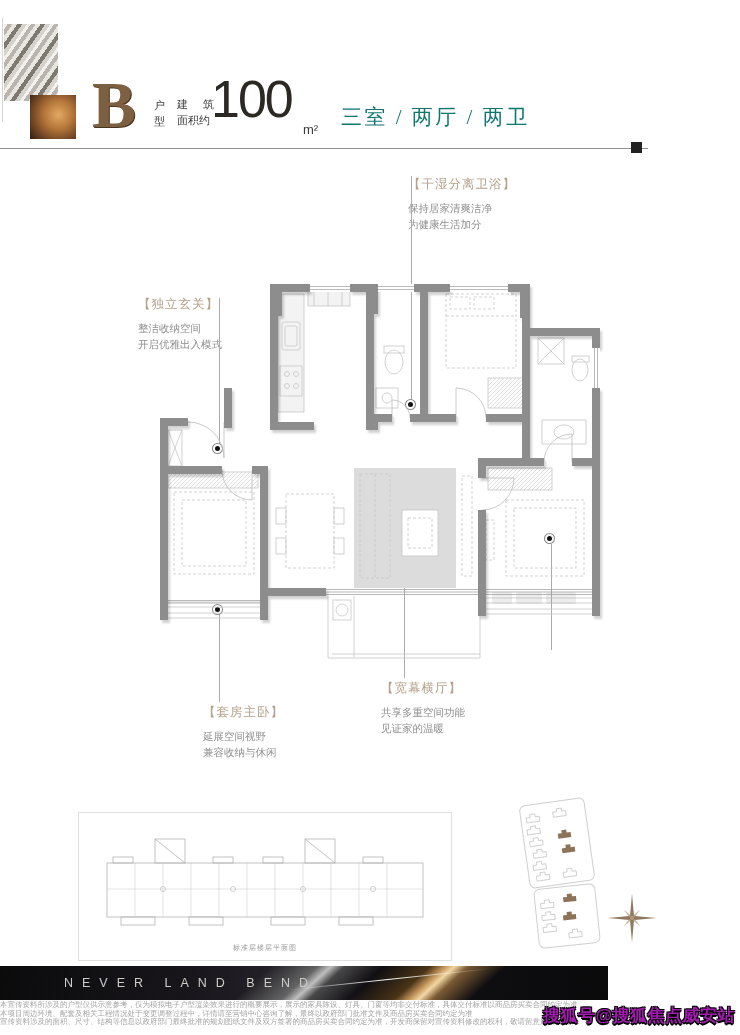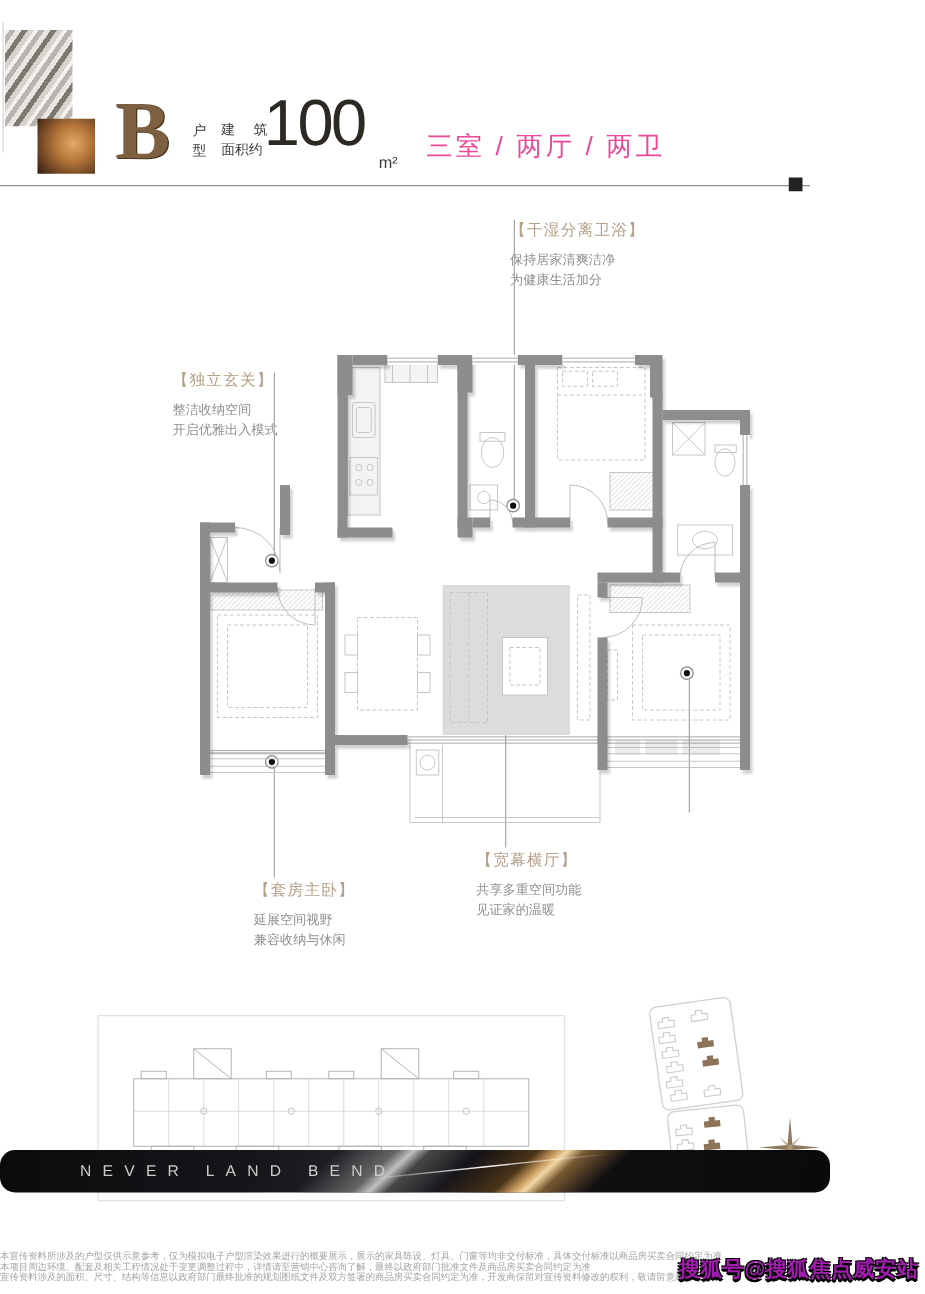--- a/index.html
+++ b/index.html
@@ -16,21 +16,21 @@
 
   
   .type-letter{position:absolute;left:92px;top:72px;font-family:"Liberation Serif",serif;
         font-size:66px;line-height:66px;font-weight:600;color:#7d5f42;text-shadow:1px 1px 0 #4a361f;}
   .hdr-small{position:absolute;font-size:11px;line-height:16px;color:#3c3c3c;}
   .hdr-small .r1{letter-spacing:6px;display:block;}
   .hdr-small .r2{letter-spacing:0;display:block;}
   .area-value{position:absolute;left:211px;top:64px;font-family:Liberation Sans, sans-serif;
         font-size:52px;line-height:70px;font-weight:500;letter-spacing:-2px;color:#2c2824;}
   .area-unit{position:absolute;left:303px;top:122px;font-size:13px;color:#3a3a3a;text-align:right;}
-  .rooms{position:absolute;left:341px;top:103px;font-size:21px;letter-spacing:2.5px;color:#ec4899;font-weight:500;}
+  .rooms{position:absolute;left:341px;top:103px;font-size:21px;letter-spacing:2.5px;color:#0f766e;font-weight:500;font-family:Liberation Serif, serif;}
   .hdr-rule{position:absolute;left:0;top:148px;width:648px;height:1px;background:#8f8f8f;}
   .hdr-cap{position:absolute;left:631px;top:142px;width:11px;height:11px;background:#222;}
 
   
   .ann{position:absolute;}
   .ann-title{font-size:12.5px;letter-spacing:1px;color:#b5a088;margin:0 0 8px 0;}
   .ann-body{font-size:10.5px;line-height:15.5px;color:#8f8f8f;}
 
   
   .leader{position:absolute;width:1px;background:#ababab;}
@@ -42,22 +42,22 @@
        border:1px solid #e0e0e0;background:#fff;}
   .keyplan-caption{position:absolute;left:0;bottom:7px;width:100%;text-align:center;
        font-size:7px;letter-spacing:1px;color:#9a9a9a;}
 
   
   .site-card{position:absolute;border:1px solid #cfcfcf;border-radius:6px;background:#fff;}
   .card1{left:524px;top:801px;width:64px;height:82px;transform:rotate(-8deg);}
   .card2{left:536px;top:886px;width:60px;height:58px;transform:rotate(-6deg);}
 
   
-  .banner{position:absolute;left:0;top:920px;width:664px;height:34px;overflow:hidden;
-       background:linear-gradient(96deg,#0b0b0c 0%,#17151a 30%,#242228 45%,#121014 60%,#0a0a0b 100%);border-radius:12px;}
+  .banner{position:absolute;left:0;top:966px;width:608px;height:34px;overflow:hidden;
+       background:linear-gradient(96deg,#0b0b0c 0%,#17151a 30%,#242228 45%,#121014 60%,#0a0a0b 100%);}
   .streak{position:absolute;top:-8px;height:50px;transform:skewX(-32deg);}
   .streak-silver{left:238px;width:150px;background:linear-gradient(115deg,transparent 15%,#6f6f6f 42%,#dcdcdc 50%,#4e4e4e 58%,transparent 80%);opacity:.85;}
   .streak-gold{left:358px;width:150px;background:linear-gradient(115deg,transparent 12%,#4a3417 38%,#c89a5e 47%,#f2d7a4 52%,#7a5a33 60%,transparent 82%);}
   .swoosh{position:absolute;left:288px;top:13px;width:200px;height:1px;
        background:linear-gradient(90deg,transparent,#ffffff,transparent);transform:rotate(-6deg);}
   .brand{position:absolute;left:64px;top:10px;font-size:12.5px;letter-spacing:9px;color:#cfcdc9;}
 
   
   .fineprint{position:absolute;left:0;top:1001px;width:740px;text-align:left;}
   .fp{font-size:7.5px;line-height:8.6px;color:#a3a3a3;white-space:nowrap;}

